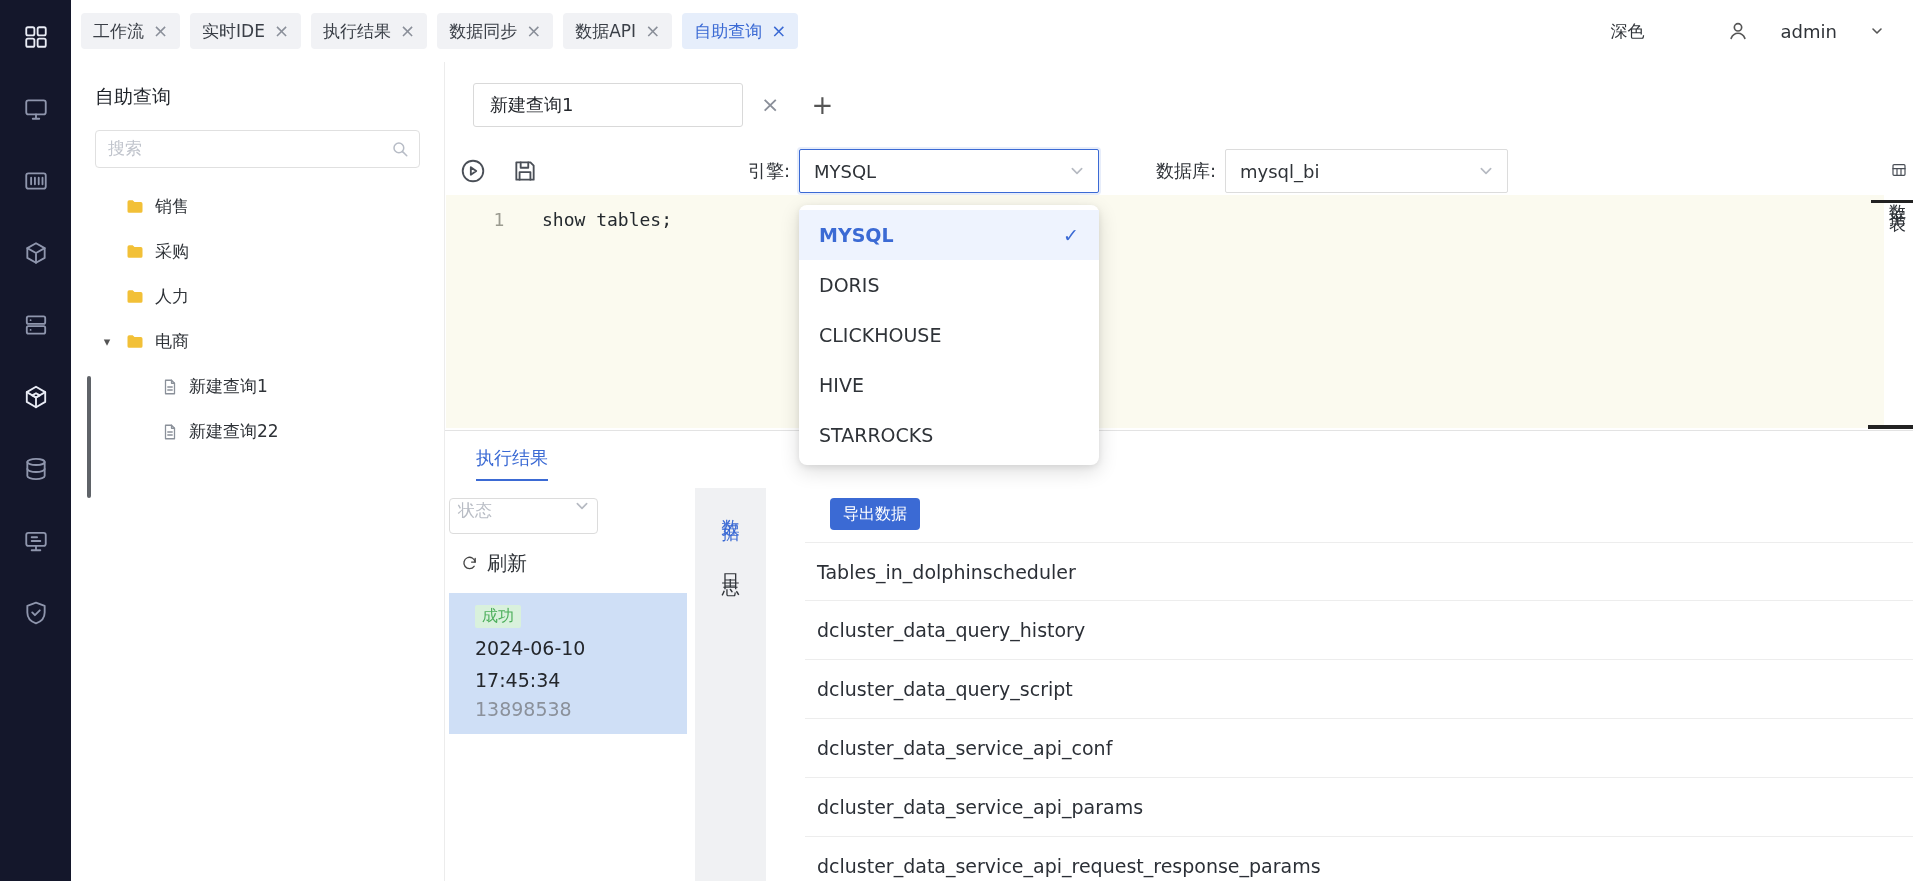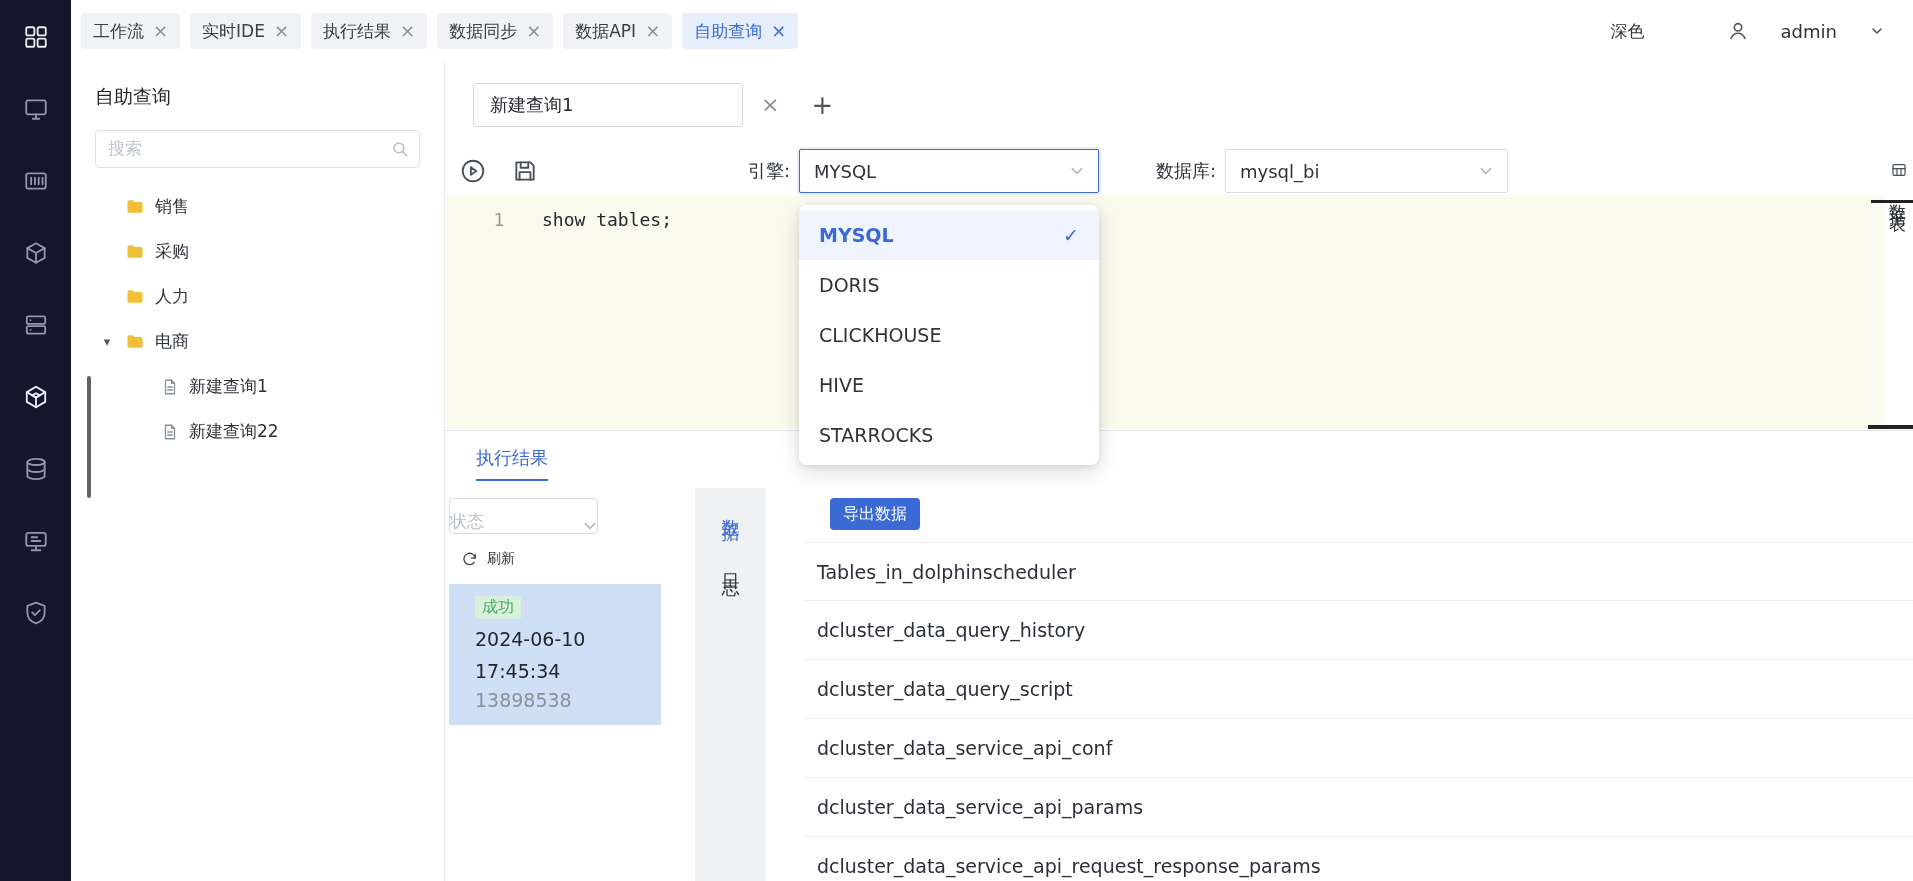--- a/index.html
+++ b/index.html
@@ -111,25 +111,25 @@
   .option.selected .check{display:block}
 
   
   .result-tabs{position:absolute;left:0;right:0;top:369px;height:56px;background:#fff}
   .rtab{display:inline-block;margin:15px 4px 0 31px;font-size:18px;color:var(--accent);
         padding-bottom:9px;border-bottom:2px solid var(--accent);cursor:pointer}
   .result-body{position:absolute;left:0;right:0;top:426px;bottom:0;display:flex}
 
   .history-panel{width:250px;flex:none;position:relative}
   .status-select{margin:10px 0 0 4px;width:149px;height:36px;border:1px solid #dcdcdc;border-radius:4px;
-                 display:flex;align-items:flex-end;padding:0 0;font-size:17px;color:#b9bdc5;cursor:pointer}
-  .refresh{margin:16px 0 0 16px;display:flex;align-items:center;gap:9px;font-size:14px;
+                 display:flex;align-items:flex-start;padding:0 8px;font-size:17px;color:#b9bdc5;cursor:pointer}
+  .refresh{margin:16px 0 0 16px;display:flex;align-items:center;gap:9px;font-size:20px;
            color:#2f3338;cursor:pointer}
   .refresh-ic{width:17px;height:17px;color:#444}
-  .history-card{margin:16px 0 0 4px;width:212px;background:var(--history-selected-bg);
+  .history-card{margin:16px 0 0 4px;width:238px;background:var(--history-selected-bg);
                 padding:12px 26px 14px 26px;cursor:pointer}
   .status-badge{display:inline-block;font-size:16px;color:var(--success-text);background:var(--success-bg);
                 padding:1px 7px;border-radius:2px;margin-bottom:4px}
   .hist-date,.hist-time{font-size:19px;color:#24272c;line-height:32px}
   .hist-id{font-size:19px;color:#8b919b;margin-top:2px}
 
   .vtabs{width:71px;flex:none;background:#f0f1f3;display:flex;flex-direction:column;
          align-items:center;padding-top:17px;gap:44px}
   .vtab{writing-mode:vertical-rl;text-orientation:upright;font-size:18px;letter-spacing:5px;
         color:#2f3338;cursor:pointer}

